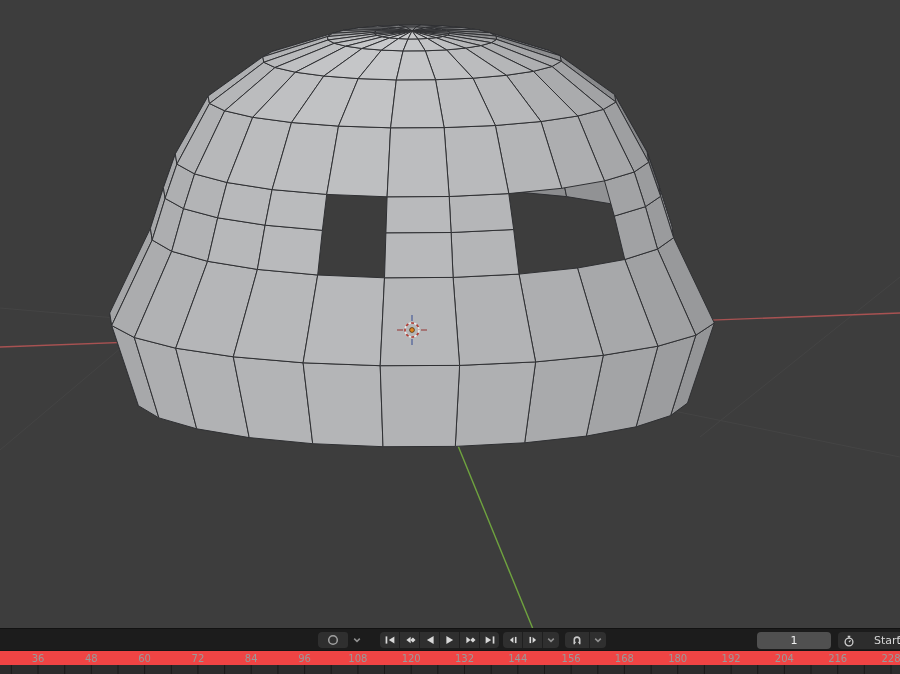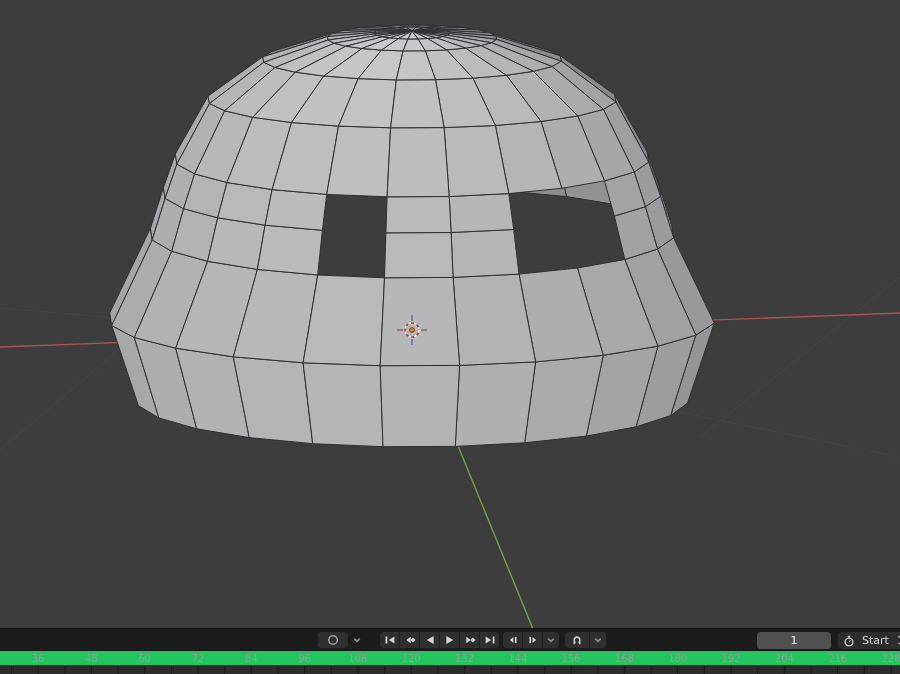--- a/index.html
+++ b/index.html
@@ -1,40 +1,40 @@
 <!DOCTYPE html>
 <html><head>
 <meta charset="utf-8">
 <style>
   html,body{margin:0;padding:0;background:#000;}
   .stage{position:relative;width:900px;height:674px;overflow:hidden;
          font-family:"DejaVu Sans","Liberation Sans",sans-serif;background:#3d3d3d;}
   .viewport{position:absolute;left:0;top:0;width:900px;height:628px;}
   .tbar{position:absolute;left:0;top:628px;width:900px;height:22px;background:#1c1c1c;
         border-top:1px solid #121212;box-sizing:border-box;}
-  .ruler{position:absolute;left:0;top:650px;width:900px;height:24px;background:#22c55e;
+  .ruler{position:absolute;left:0;top:650px;width:900px;height:24px;background:#ef4444;
          border-top:1px solid #151515;box-sizing:border-box;}
   .grp{position:absolute;top:3px;display:flex;gap:1px;background:#1f1f1f;
        border-radius:4px;overflow:hidden;}
   .tbtn{width:19px;height:16px;background:#2f2f2f;display:flex;align-items:center;
         justify-content:center;cursor:pointer;}
   .tbtn.wide{width:30px;border-radius:3px;}
   .tbtn.narrow{width:16px;}
   .tbtn.mag{width:24px;}
   .tbtn.flat{background:transparent;}
   .autokey{left:318px;background:transparent;}
   .transport{left:380px;}
   .steps{left:503px;}
   .snap{left:565px;}
   .framefield{position:absolute;left:757px;top:3px;width:74px;height:17px;background:#505050;
         border-radius:4px;color:#f0f0f0;font-size:11px;line-height:17px;text-align:center;cursor:pointer;}
   .startfield{position:absolute;left:838px;top:3px;width:84px;height:17px;background:#2d2d2d;
         border-radius:4px 0 0 4px;display:flex;align-items:center;cursor:pointer;}
   .swicon{width:14px;height:14px;margin-left:4px;display:inline-flex;}
-  .startlabel{color:#d6d6d6;font-size:11px;margin-left:6px;}
+  .startlabel{color:#d6d6d6;font-size:11px;margin-left:18px;}
   .startvalue{color:#e8e8e8;font-size:11px;position:absolute;left:59px;top:2px;}
   svg{display:block;}
 </style>
 </head>
 <body>
 
 <div class="stage">
 
   <div class="viewport">
     <svg id="vpsvg" width="900" height="628">

